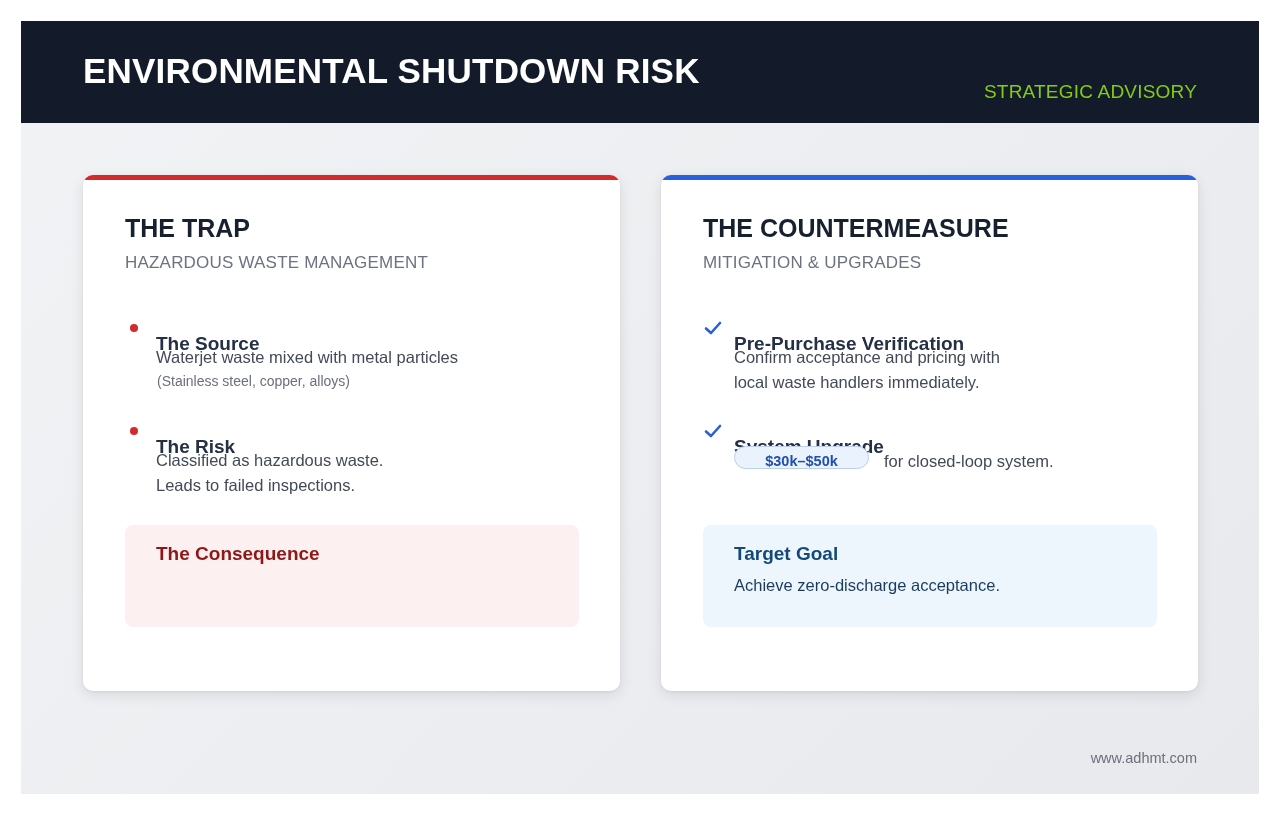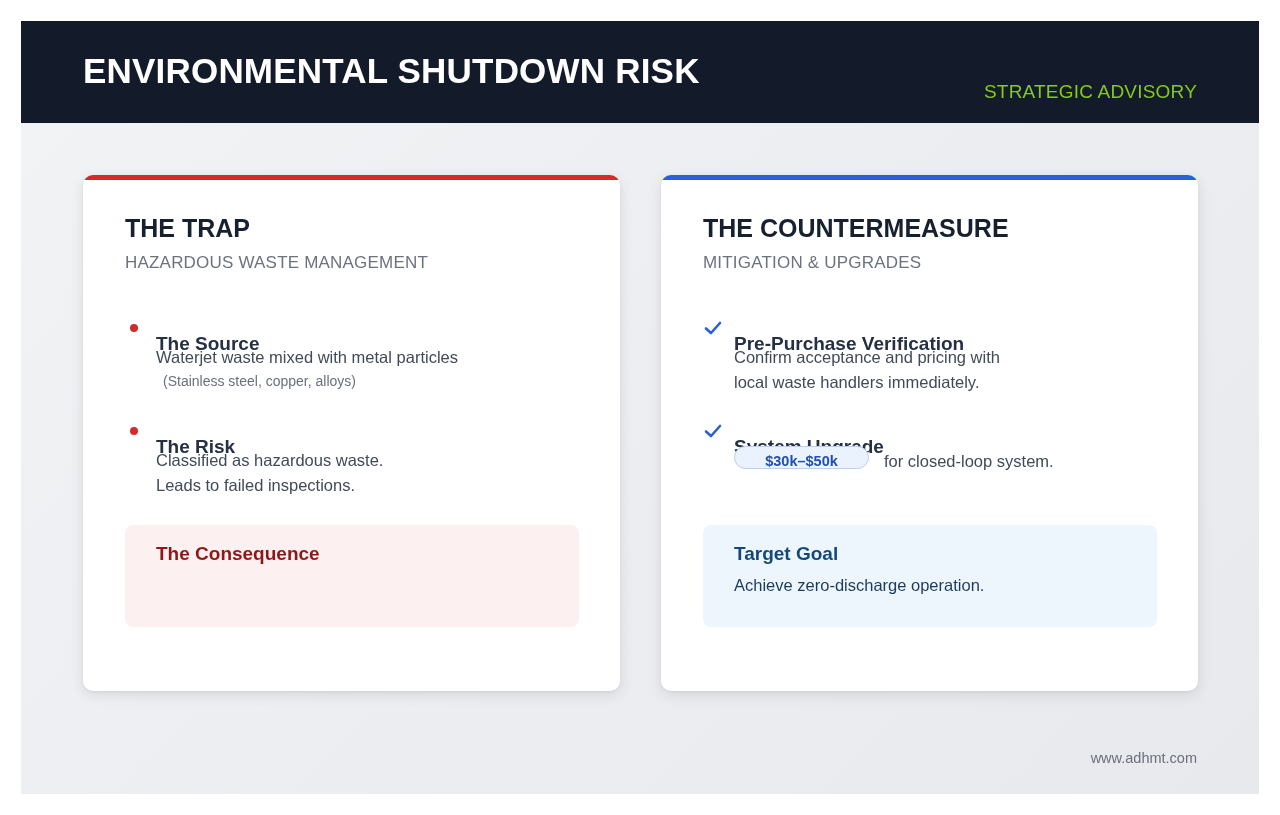--- a/index.html
+++ b/index.html
@@ -55,21 +55,21 @@
     .item-title {
       position: absolute; left: 31px; top: 16px;
       font-size: 19px; font-weight: 700; color: #253044; line-height: 26px;
       white-space: nowrap;
     }
     .item-desc {
       position: absolute; left: 31px; top: 30px; width: 420px;
       font-size: 16.5px; color: #424a58; line-height: 25px;
     }
     .item-note {
-      position: absolute; left: 38px; top: 56px;
+      position: absolute; left: 32px; top: 56px;
       font-size: 14px; color: #6a707c; line-height: 20px; white-space: nowrap;
     }
 
     .pill {
       position: absolute; left: 31px; top: 28px; width: 135px; height: 23px;
       border-radius: 16px; background: #eaf2fd; border: 1px solid #bcd0ee;
       font-size: 14.5px; font-weight: 700; color: #1f4fb0; line-height: 29px;
       text-align: center;
     }
     .pill-suffix {
@@ -157,18 +157,18 @@
       <svg class="check" viewBox="0 0 20 18">
         <path d="M3 9.5 L8 14 L17 4" fill="none" stroke="#2a5fdc" stroke-width="2.6" stroke-linecap="round" stroke-linejoin="round"></path>
       </svg>
       <div class="item-title">System Upgrade</div>
       <div class="pill">$30k–$50k</div>
       <div class="pill-suffix">for closed-loop system.</div>
     </div>
 
     <div class="callout callout-blue">
       <div class="callout-title">Target Goal</div>
-      <div class="callout-text">Achieve zero-discharge operation.</div>
+      <div class="callout-text">Achieve zero-discharge acceptance.</div>
     </div>
   </div>
 
   <div class="footer-url">www.adhmt.com</div>
 </div>
 
 </body></html>

